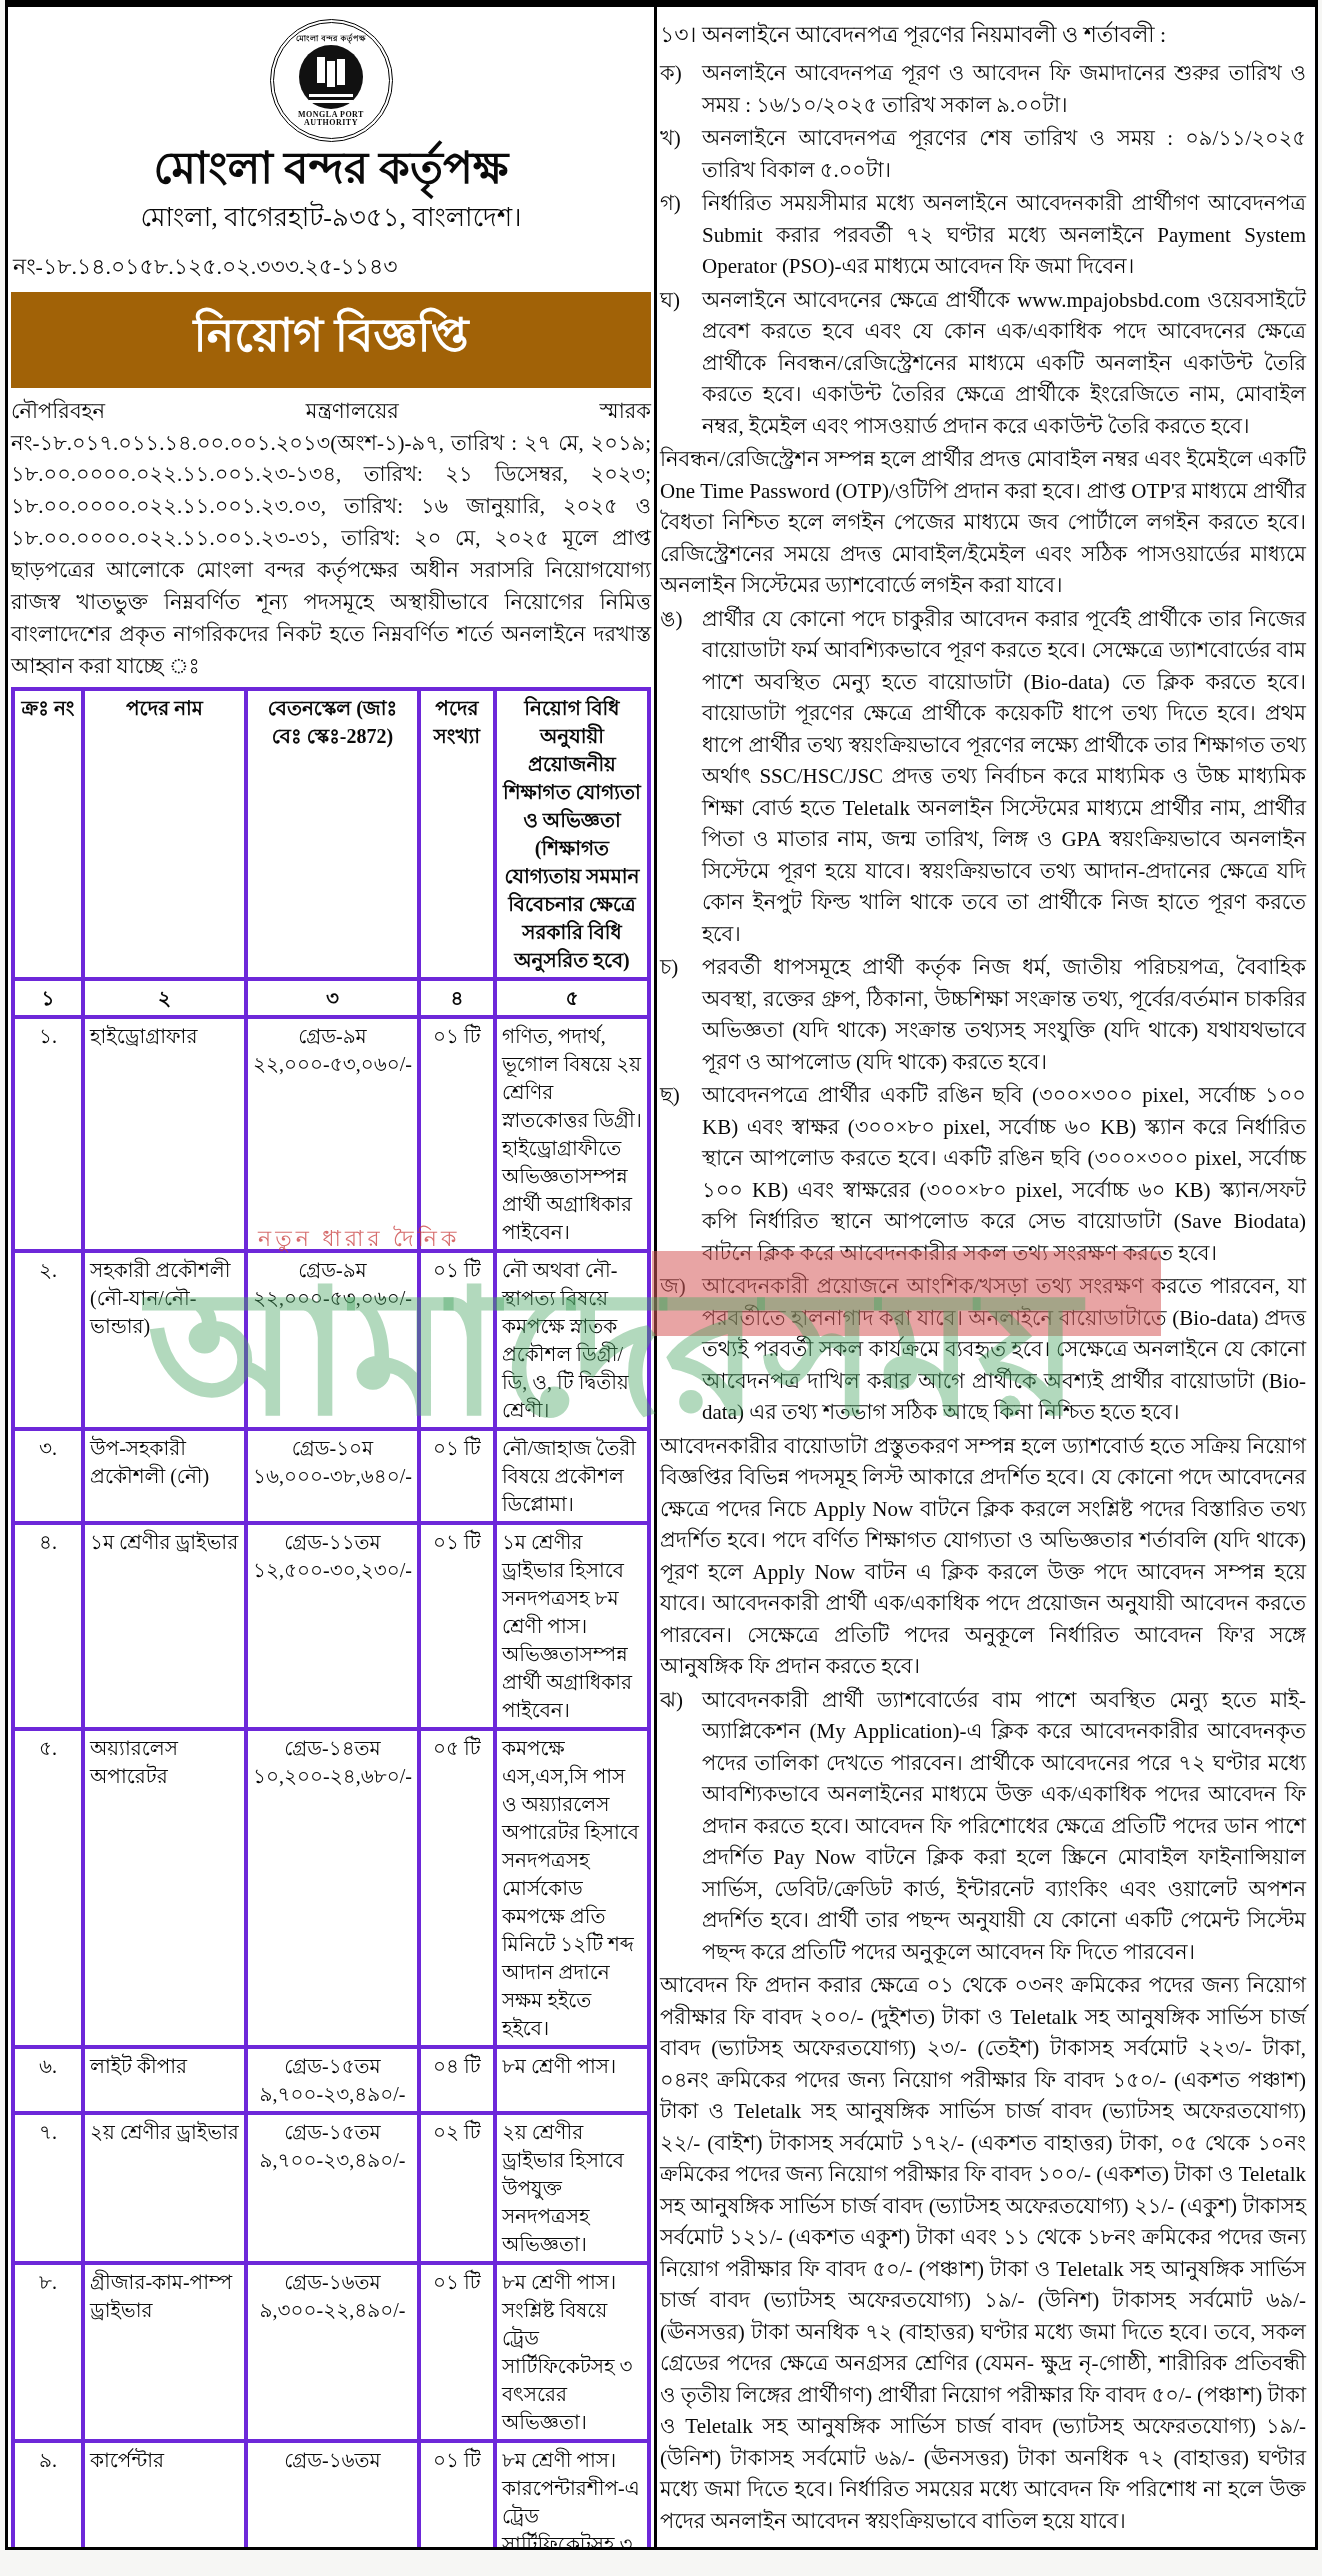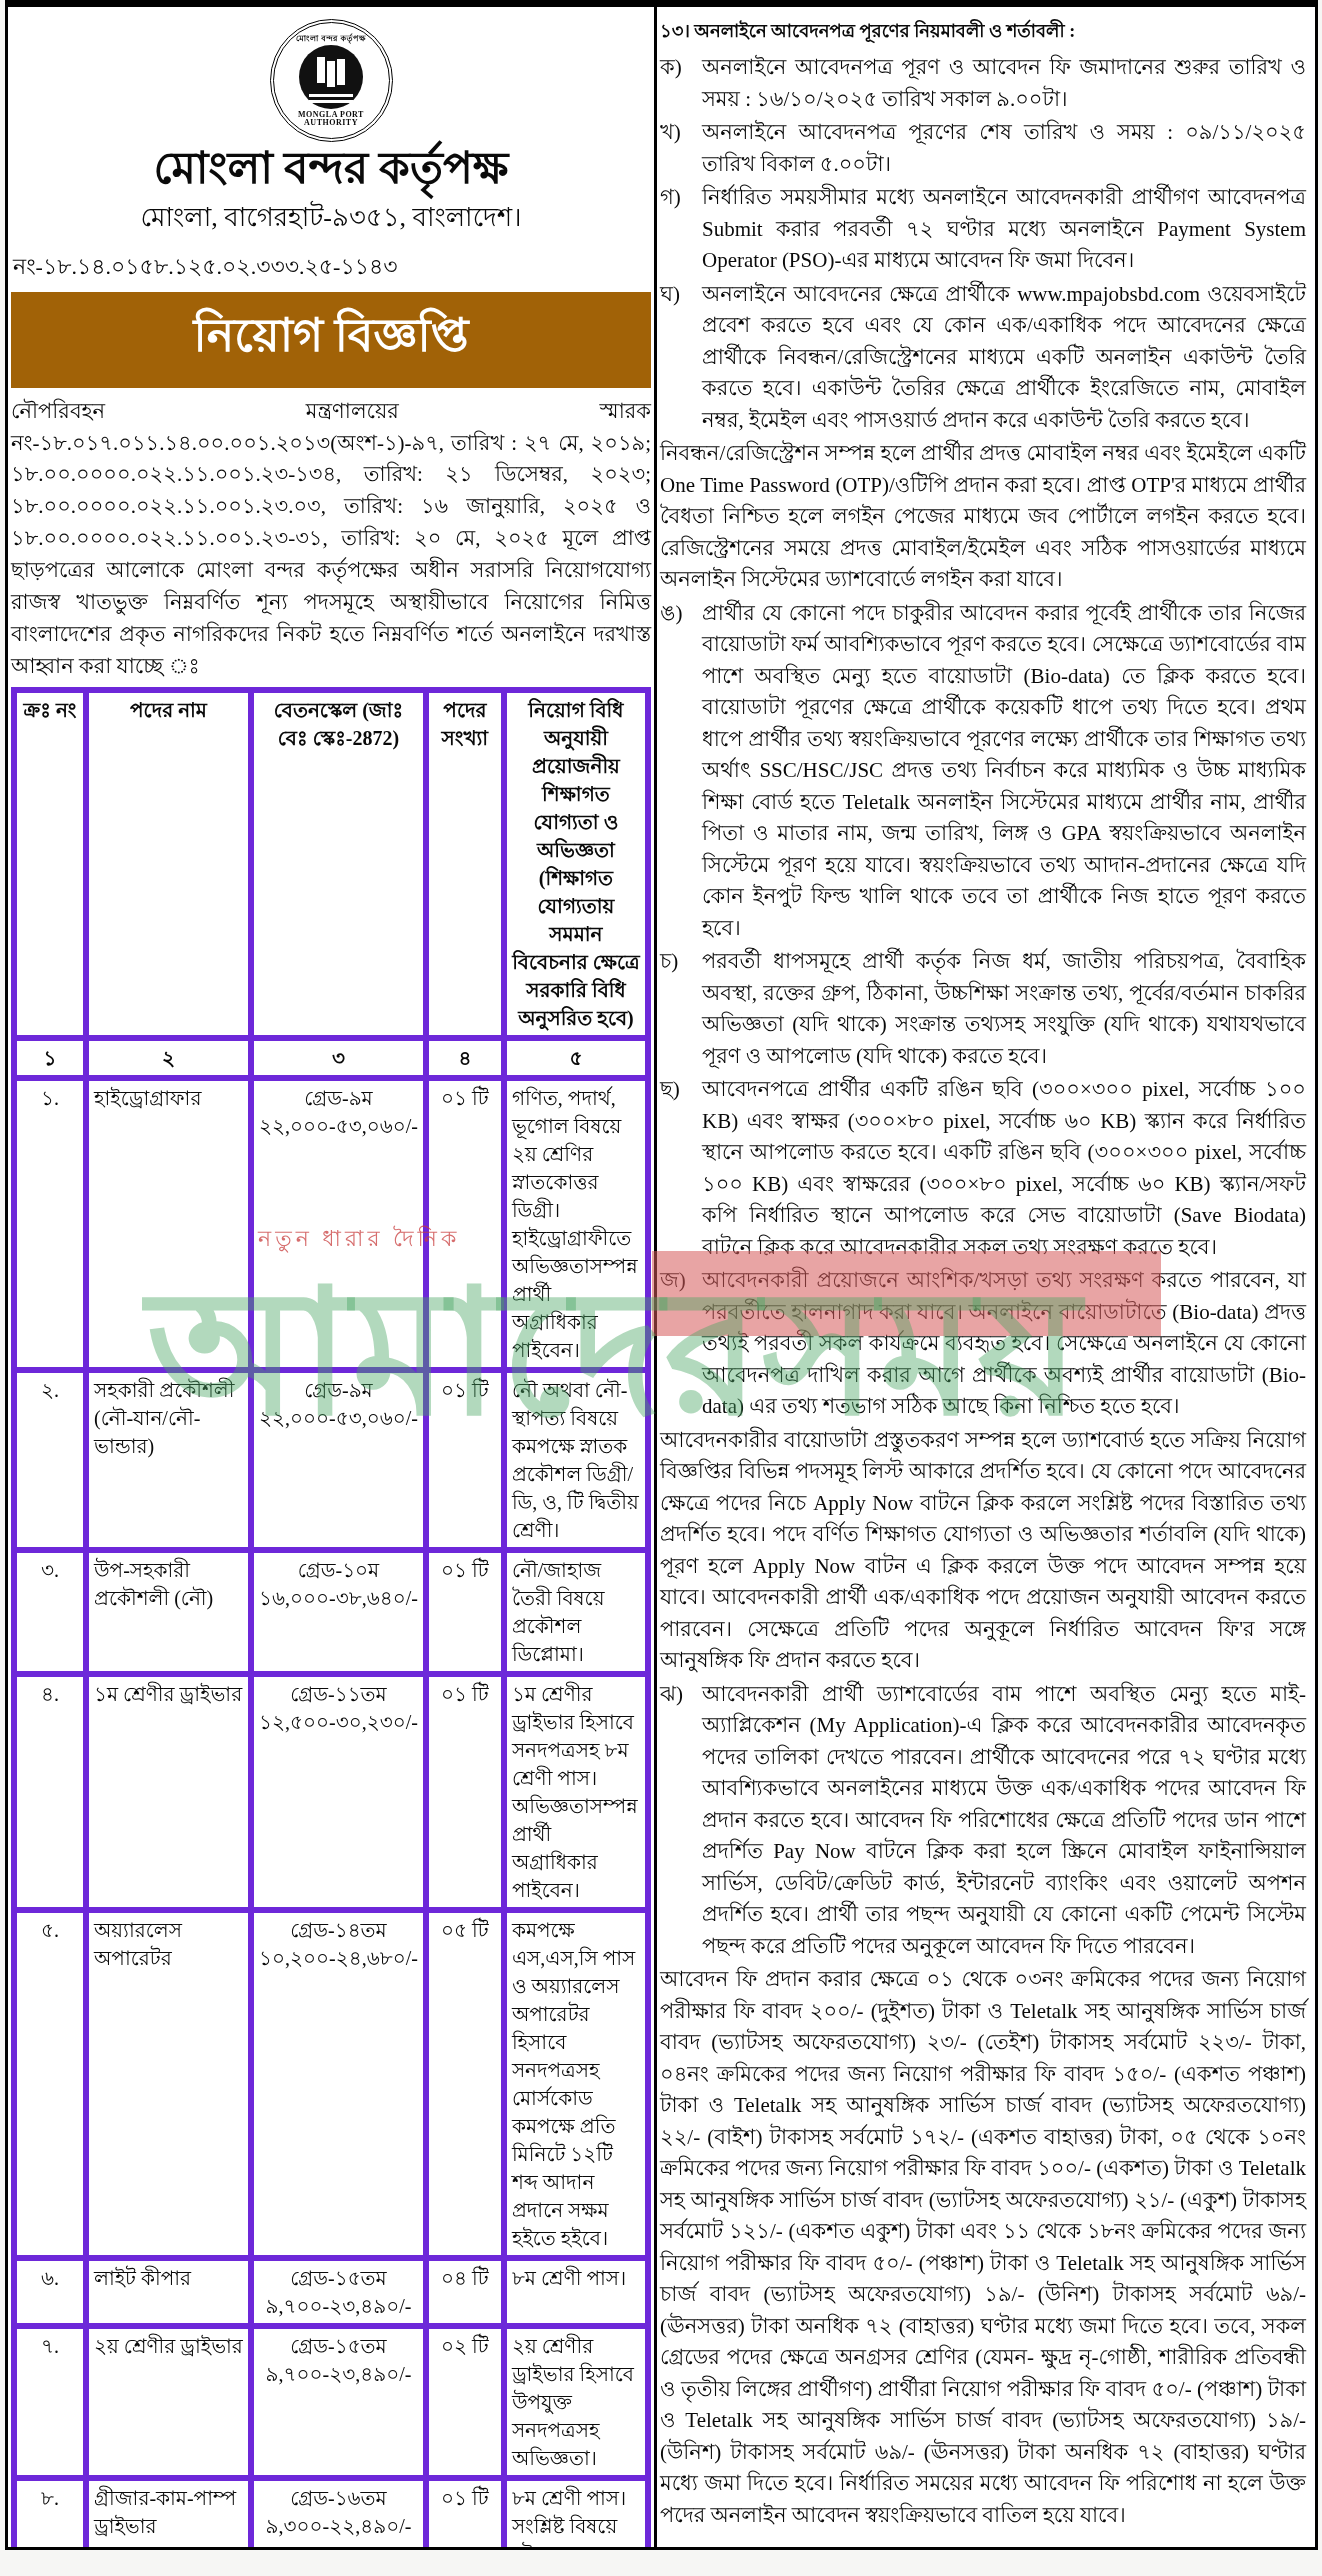--- a/index.html
+++ b/index.html
@@ -17,29 +17,29 @@
   .logo .disc:before{content:"";position:absolute;left:18px;top:12px;width:8px;height:26px;background:#fff;box-shadow:10px 4px 0 #fff,20px 2px 0 #fff;}
   .logo .disc:after{content:"";position:absolute;left:10px;bottom:12px;width:44px;height:3px;background:#fff;box-shadow:0 6px 0 #fff;}
   .org-name{font-size:44px;font-weight:bold;line-height:1.15;}
   .org-addr{font-size:26px;margin-top:2px;}
   .org-web{font-size:30px;margin-top:2px;}
   .refline{display:flex;justify-content:space-between;font-size:22px;margin:8px 2px 6px;}
   .banner{background:#a16207;color:#fff;text-align:center;font-size:46px;font-weight:bold;padding:8px 0 12px;margin:2px 0 8px;}
   p.body-text{font-size:21px;line-height:1.52;text-align:justify;margin:4px 0;}
   
   table.posts{width:100%;border-collapse:collapse;font-size:20px;margin-top:4px;}
-  table.posts th,table.posts td{border:6px solid #6d28d9;padding:3px 5px;vertical-align:top;line-height:1.4;}
+  table.posts th,table.posts td{border:4px solid #6d28d9;padding:3px 5px;vertical-align:top;line-height:1.4;}
   table.posts th{font-weight:bold;text-align:center;}
   td.c{text-align:center;}
   .citem{display:flex;font-size:21px;line-height:1.5;text-align:justify;margin:2px 0;}
   .citem .lbl{flex:0 0 46px;}
   .citem .txt{flex:1;}
   .citem.cont .lbl{flex:0 0 0px;}
   .ritem .lbl{flex:0 0 42px;}
-  .r-head{font-size:18px;font-weight:bold;margin:2px 0 4px;}
+  .r-head{font-size:22px;font-weight:normal;margin:2px 0 4px;}
   
   .wm-big{position:absolute;left:139px;top:1212px;width:1014px;font-size:174px;font-weight:bold;color:rgba(72,165,98,.42);letter-spacing:2px;white-space:nowrap;pointer-events:none;z-index:5;font-family:"Liberation Sans",sans-serif;}
   .wm-red-band{position:absolute;left:644px;top:1244px;width:509px;height:85px;background:rgba(214,90,90,.55);z-index:4;pointer-events:none;}
   .wm-small{position:absolute;left:250px;top:1214px;font-size:22px;color:rgba(200,60,60,.75);z-index:6;pointer-events:none;letter-spacing:4px;}
 </style>
 </head>
 <body>
 
 <div class="page">
 

